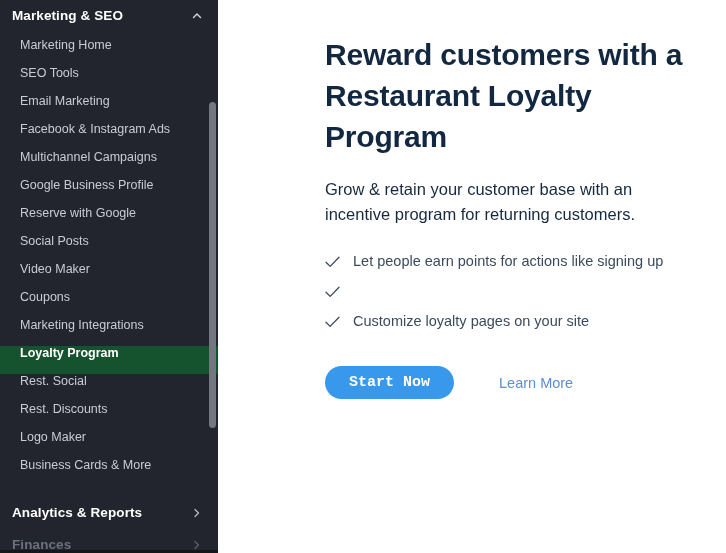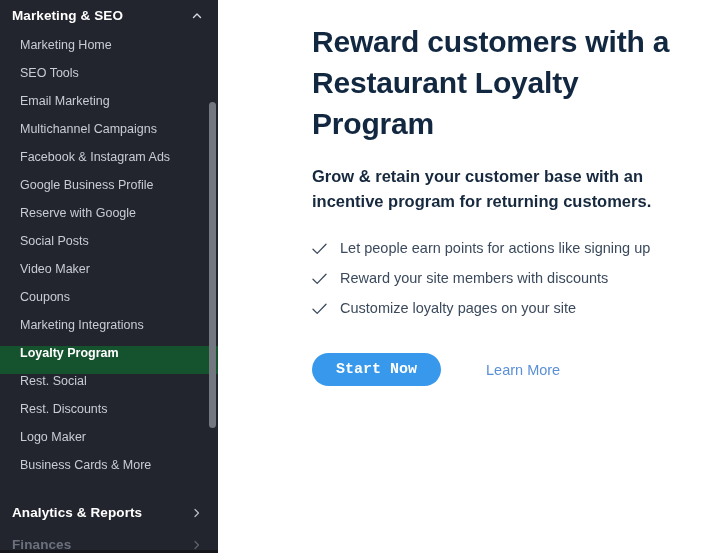--- a/index.html
+++ b/index.html
@@ -100,40 +100,40 @@
     background: #73777f;
   }
 
   
   .content {
     flex: 1 1 auto;
     height: 553px;
     background: #ffffff;
     position: relative;
     box-sizing: border-box;
-    padding: 3px;
+    padding: 16px;
   }
   .content-inner {
     padding: 18px 26px 0 91px;
   }
   h1.headline {
     margin: 0;
     color: #122740;
     font-size: 30px;
     line-height: 41px;
     font-weight: bold;
     letter-spacing: -0.2px;
     max-width: 400px;
   }
   h2.subhead {
     margin: 20px 0 0 0;
     color: #17293f;
     font-size: 16.5px;
     line-height: 24.5px;
-    font-weight: bold;
+    font-weight: normal;
     max-width: 380px;
   }
   ul.features {
     list-style: none;
     margin: 26px 0 0 0;
     padding: 0;
   }
   ul.features li {
     display: flex;
     align-items: flex-end;
@@ -203,24 +203,24 @@
       <div class="nav-item">
         <span>Marketing Home</span>
       </div>
       <div class="nav-item">
         <span>SEO Tools</span>
       </div>
       <div class="nav-item">
         <span>Email Marketing</span>
       </div>
       <div class="nav-item">
+        <span>Facebook &amp; Instagram Ads</span>
+      </div>
+      <div class="nav-item">
         <span>Multichannel Campaigns</span>
-      </div>
-      <div class="nav-item">
-        <span>Facebook &amp; Instagram Ads</span>
       </div>
       <div class="nav-item">
         <span>Google Business Profile</span>
       </div>
       <div class="nav-item">
         <span>Reserve with Google</span>
       </div>
       <div class="nav-item">
         <span>Social Posts</span>
       </div>
@@ -293,21 +293,20 @@
             </svg>
           </span>
           <span>Let people earn points for actions like signing up</span>
         </li>
         <li>
           <span class="check">
             <svg width="15" height="12" viewBox="0 0 15 12">
               <polyline points="1,6.2 5.2,10.4 14,1.2" fill="none" stroke="#3b4a5c" stroke-width="1.3" stroke-linecap="round" stroke-linejoin="round"></polyline>
             </svg>
           </span>
-          <span>Reward your site members with discounts</span>
         </li>
         <li>
           <span class="check">
             <svg width="15" height="12" viewBox="0 0 15 12">
               <polyline points="1,6.2 5.2,10.4 14,1.2" fill="none" stroke="#3b4a5c" stroke-width="1.3" stroke-linecap="round" stroke-linejoin="round"></polyline>
             </svg>
           </span>
           <span>Customize loyalty pages on your site</span>
         </li>
       </ul>

